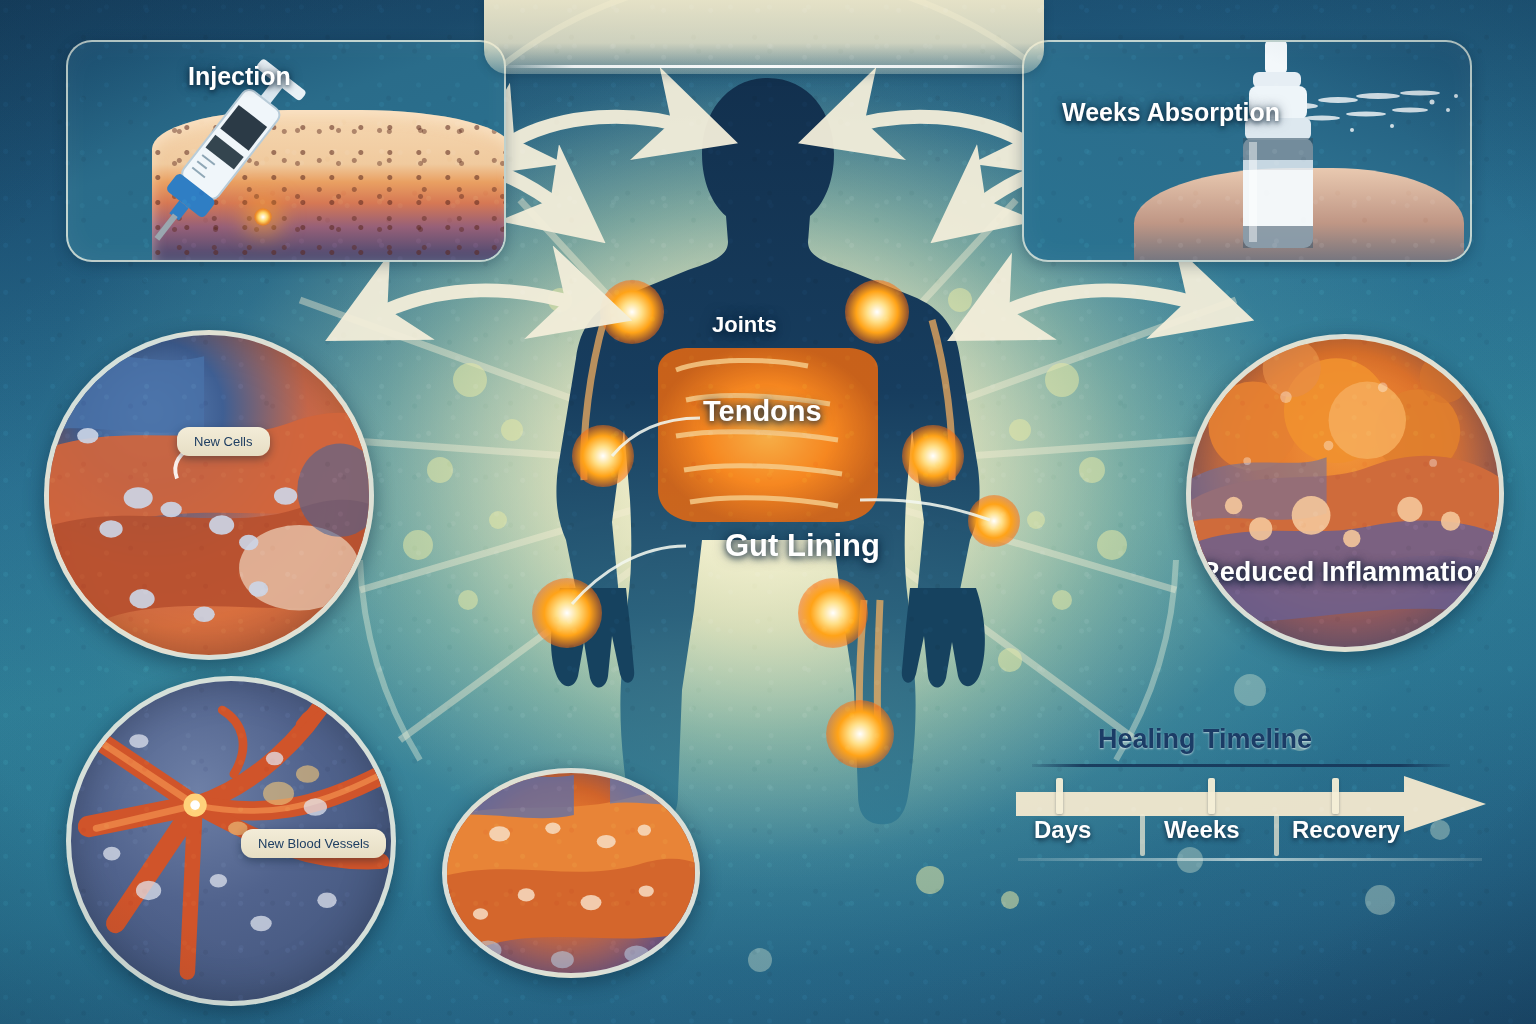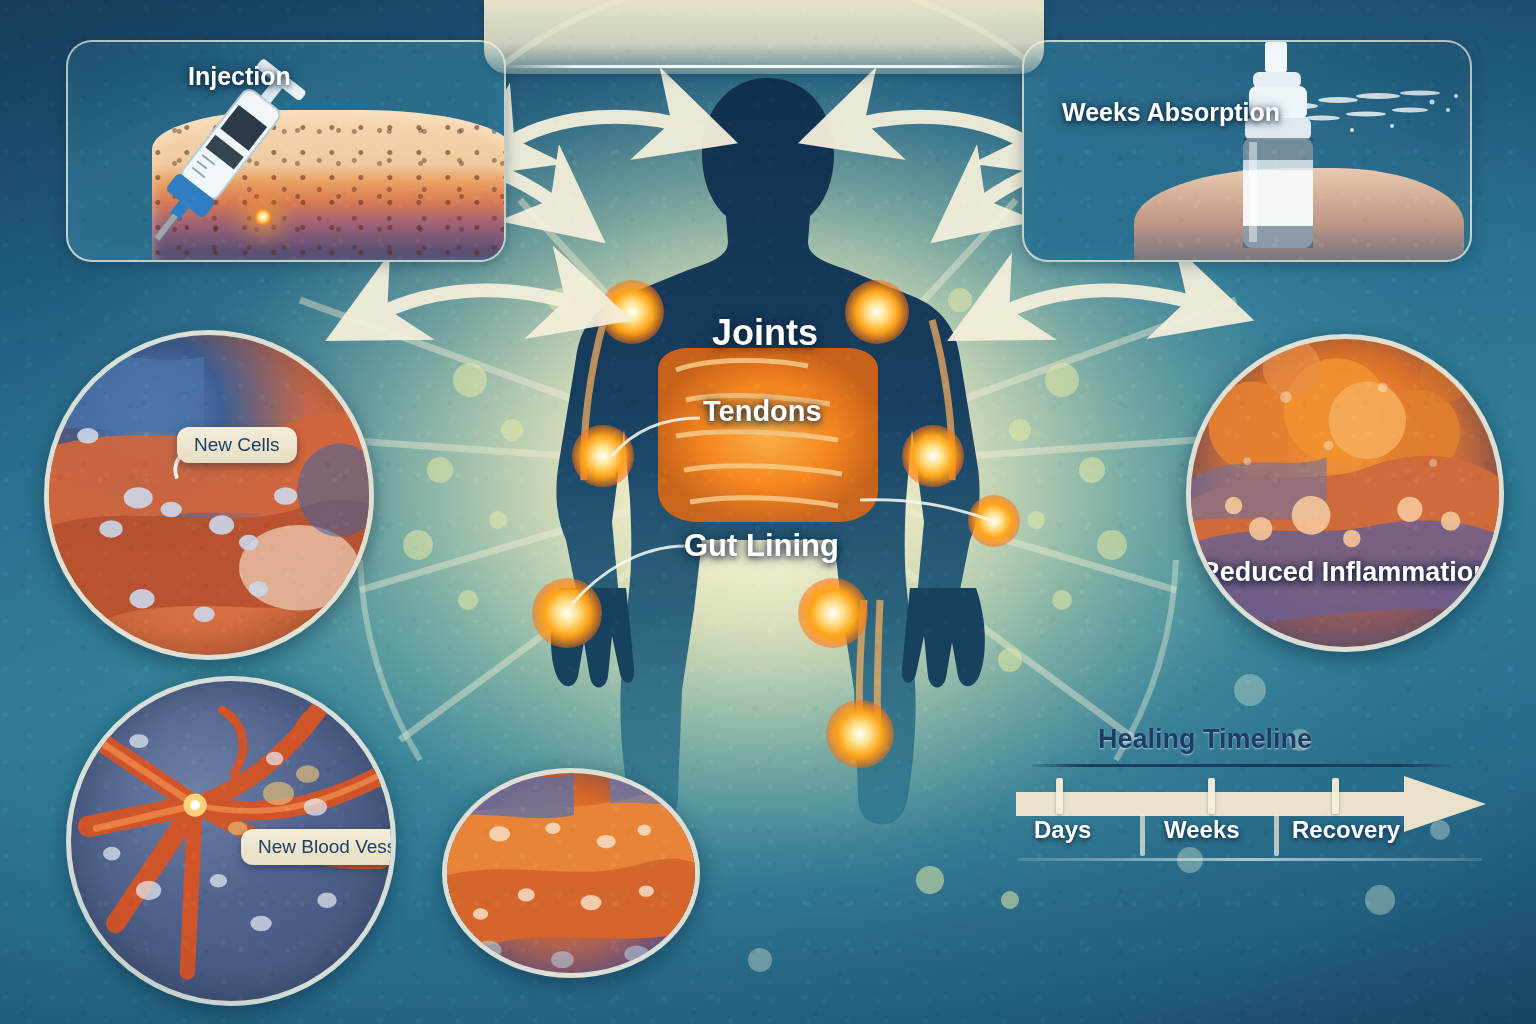--- a/index.html
+++ b/index.html
@@ -123,21 +123,21 @@
     border:5px solid rgba(226,234,224,.92);
     box-shadow:0 6px 20px rgba(6,30,50,.45), inset 0 0 40px rgba(0,0,0,.22);
   }
   .circ-caption {
     position:absolute; width:100%; text-align:center; color:#fff; font-weight:bold;
     text-shadow:0 2px 6px rgba(10,30,50,.95), 0 0 12px rgba(10,30,50,.75);
     z-index:5; white-space:nowrap;
   }
   .callout-badge {
     position:absolute; background:linear-gradient(180deg,#f3ecd8,#e6dec4);
-    color:#1e3e62; font-size:19px; font-weight:normal; padding:7px 17px;
+    color:#1e3e62; font-size:13px; font-weight:normal; padding:7px 17px;
     border-radius:12px; box-shadow:0 3px 9px rgba(10,30,50,.42); z-index:6; white-space:nowrap;
   }
   .section-label {
     position:absolute; color:#fff; font-weight:bold; font-size:25px; z-index:9; white-space:nowrap;
     text-shadow:0 2px 5px rgba(8,30,50,.9), 0 0 12px rgba(8,30,50,.6);
   }
 
   
   #healing-timeline { position:absolute; left:1012px; top:712px; width:478px; height:150px; }
   #timeline-title {
@@ -285,23 +285,23 @@
   <div class="hotspot" style="left:826px; top:700px;  width:68px; height:68px;"></div>
 
   <svg style="position:absolute;left:0;top:0;width:1536px;height:1024px;pointer-events:none;">
     <g stroke="#f3f7ef" stroke-width="3" fill="none" opacity="0.88">
       <path d="M700 418 C660 418 632 432 612 456"></path>
       <path d="M686 546 C640 546 600 572 572 604"></path>
       <path d="M860 500 C912 498 950 506 990 520"></path>
     </g>
   </svg>
 
-  <div class="body-label" style="left:712px; top:312px; font-size:36px;">Joints</div>
+  <div class="body-label" style="left:712px; top:312px; font-size:22px;">Joints</div>
   <div class="body-label" style="left:703px; top:395px; font-size:29px;">Tendons</div>
-  <div class="body-label" style="left:684px; top:528px; font-size:31px;">Gut Lining</div>
+  <div class="body-label" style="left:725px; top:528px; font-size:31px;">Gut Lining</div>
 
   <svg style="position:absolute;left:0;top:0;width:1536px;height:1024px;pointer-events:none;">
     <defs>
       <marker id="ah" markerWidth="7" markerHeight="7" refX="3.4" refY="3.5" orient="auto">
         <path d="M0,0 L7,3.5 L0,7 L2,3.5 Z" fill="#f3eeda"></path>
       </marker>
       <marker id="ahs" markerWidth="7" markerHeight="7" refX="3.4" refY="3.5" orient="auto-start-reverse">
         <path d="M0,0 L7,3.5 L0,7 L2,3.5 Z" fill="#f3eeda"></path>
       </marker>
     </defs>

